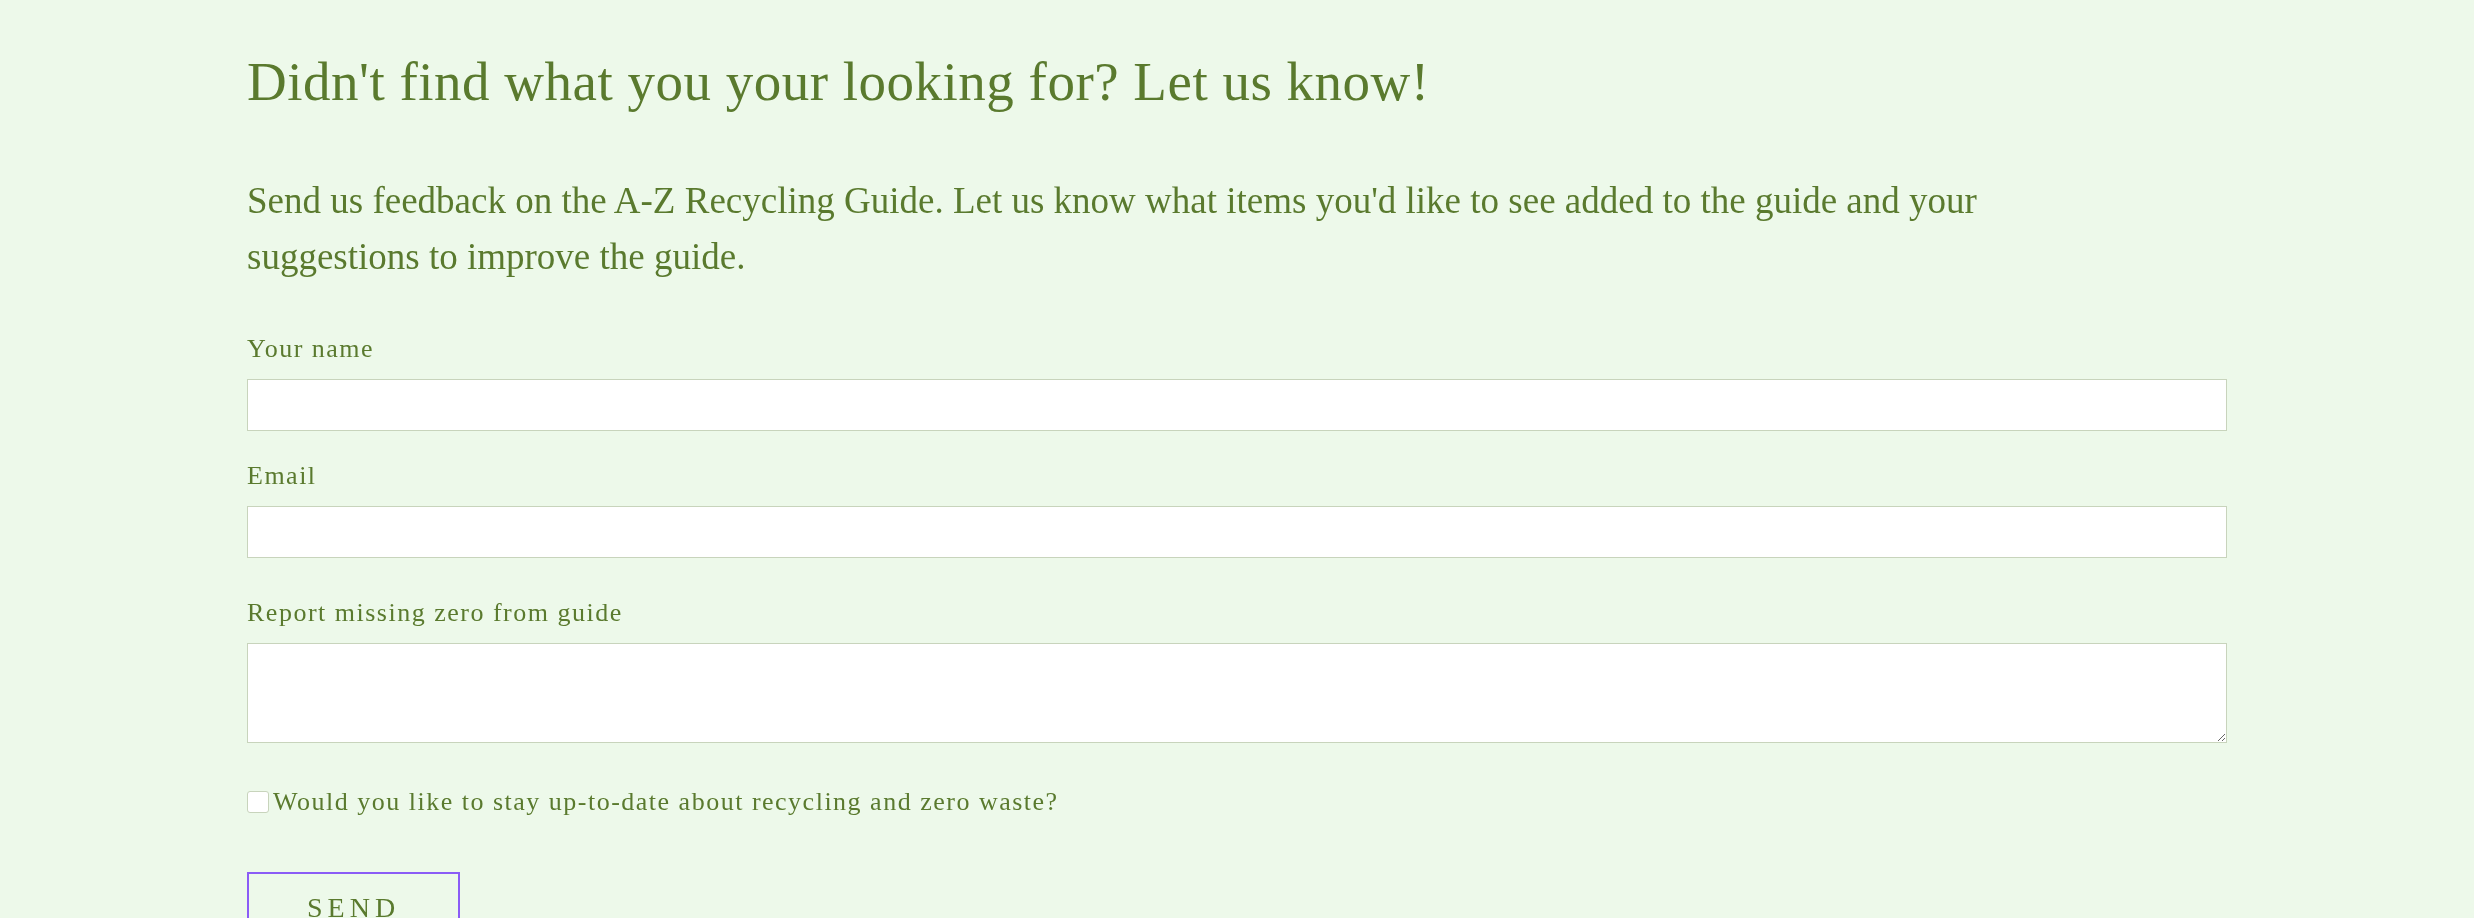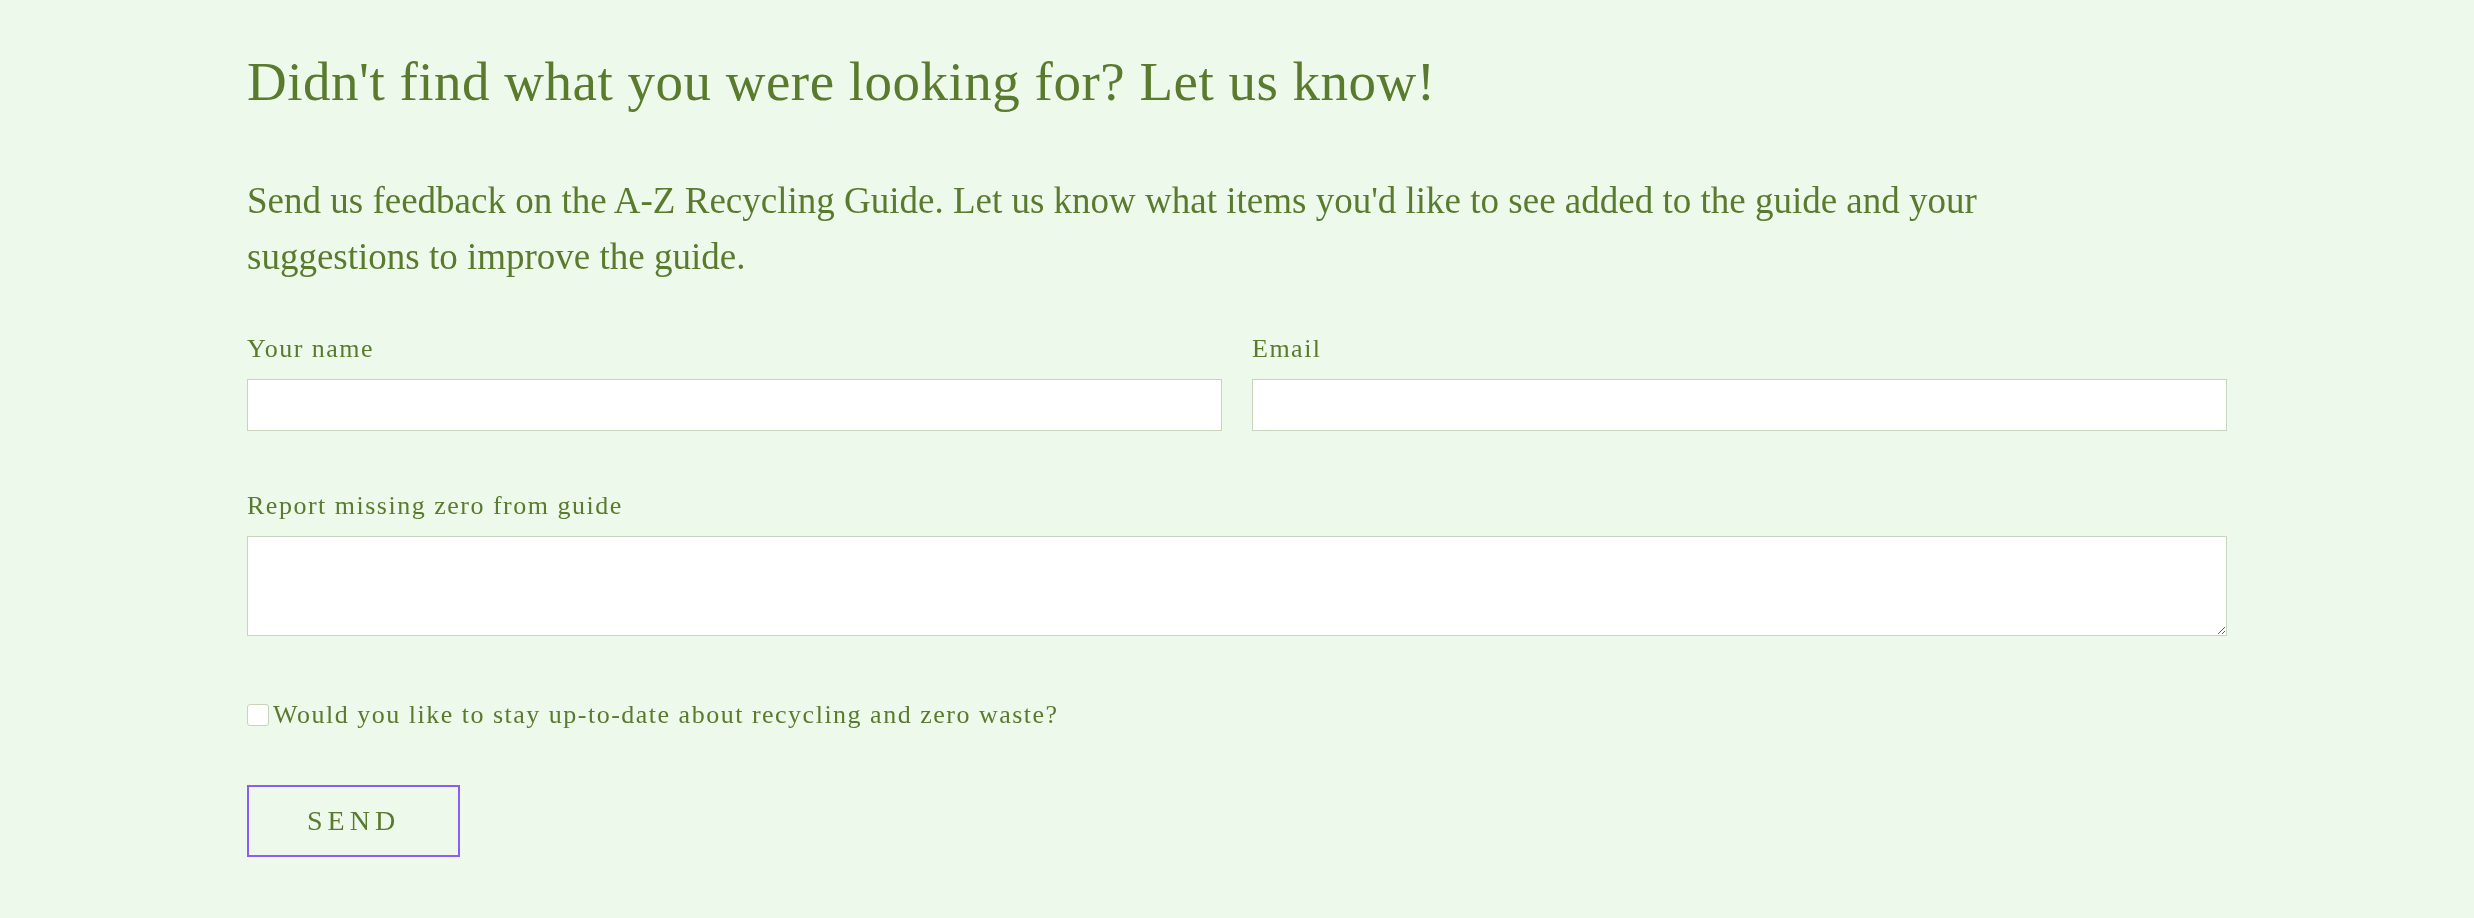--- a/index.html
+++ b/index.html
@@ -34,21 +34,22 @@
       font-size: 37px;
       line-height: 1.5;
       margin-bottom: 50px;
       color: #5a7a2e;
       max-width: 1900px;
     }
     
     .form-row {
       display: flex;
       gap: 30px;
-      margin-bottom: 60px;
+      margin-bottom: 40px;
+      flex-direction: column;
     }
     
     .form-col {
       flex: 1;
     }
     
     .form-label {
       display: block;
       font-size: 26px;
       color: #5a7a2e;
@@ -114,21 +115,21 @@
       padding: 18px 58px;
       font-family: inherit;
       cursor: pointer;
     }
   </style>
 </head>
 <body>
 
 <div class="container">
   
-  <h1>Didn't find what you were looking for? Let us know!</h1>
+  <h1>Didn't find what you your looking for? Let us know!</h1>
   
   <p class="intro-text">Send us feedback on the A-Z Recycling Guide. Let us know what items you'd like to see added to the guide and your suggestions to improve the guide.</p>
   
   <div class="form-row">
     <div class="form-col">
       <label class="form-label">Your name</label>
       <input type="text" class="text-input" value="" style="">
     </div>
     <div class="form-col">
       <label class="form-label">Email</label>

